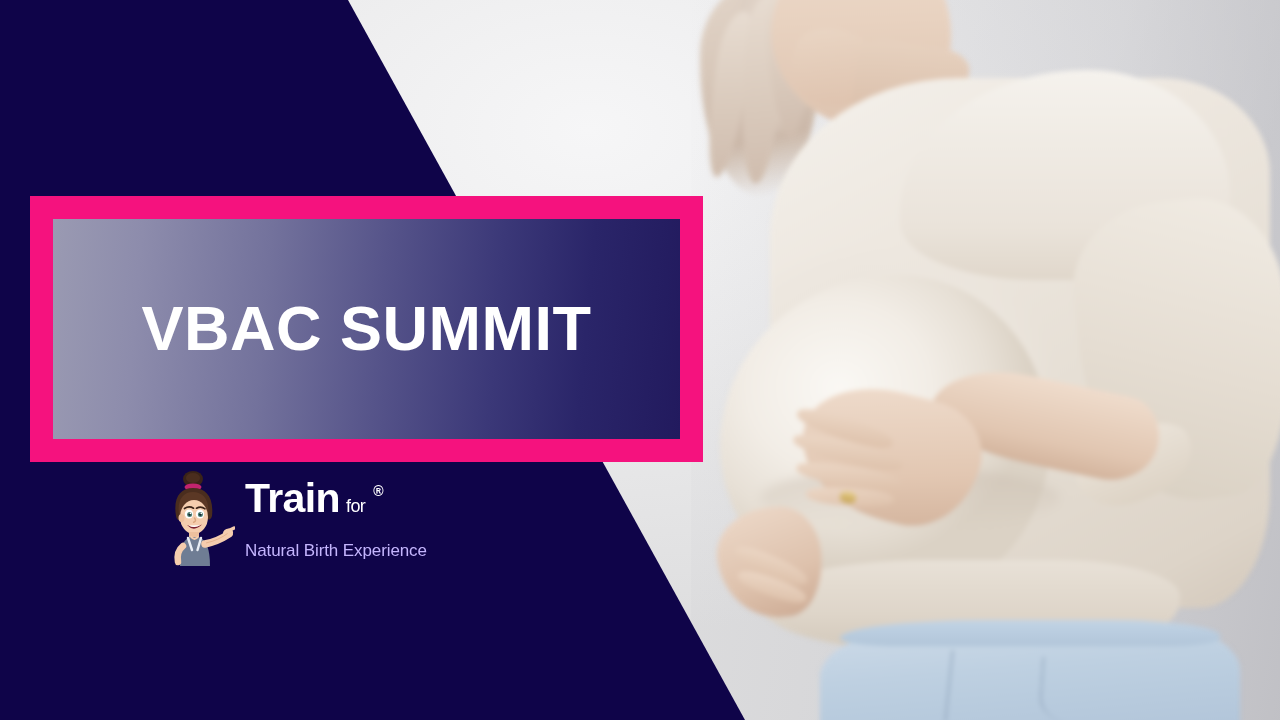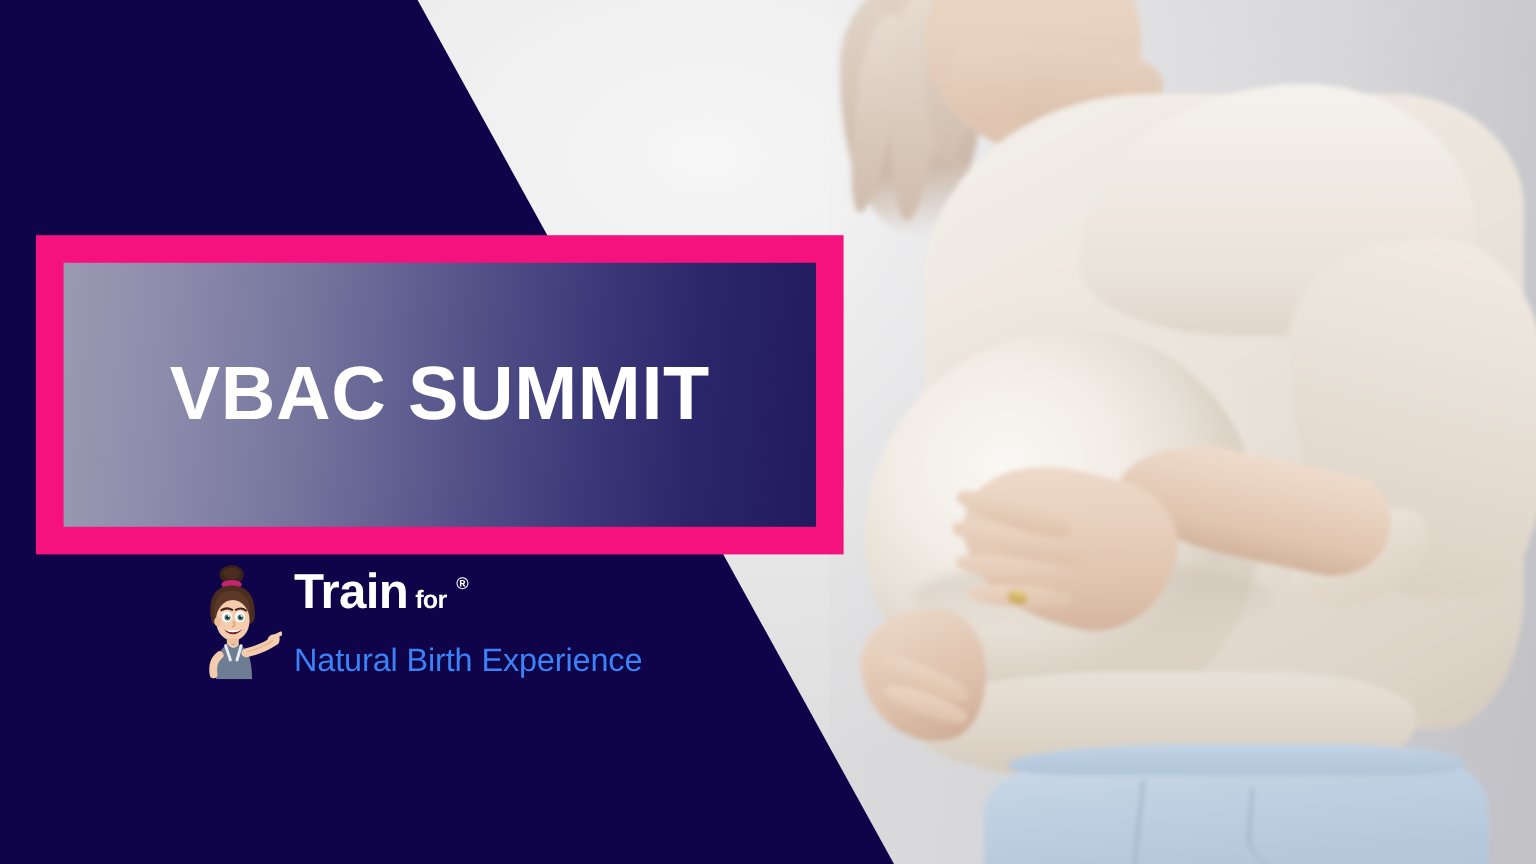--- a/index.html
+++ b/index.html
@@ -289,35 +289,35 @@
     font-family:"Liberation Sans", sans-serif;
     font-weight:bold;
     font-size:41px;
     line-height:1;
     letter-spacing:-.6px;
     white-space:nowrap;
     display:flex;
     align-items:baseline;
   }
   .brand .word-for {
-    font-size:21px;
-    font-weight:bold;
+    font-size:18px;
+    font-weight:normal;
     margin:0 6px;
   }
   .brand .reg {
     font-size:14px;
     font-weight:bold;
     position:relative;
     top:-16px;
     margin-left:2px;
   }
   .tagline {
-    color:#3b82f6;
+    color:#c4b5fd;
     font-family:"Liberation Sans", sans-serif;
-    font-size:27px;
+    font-size:17px;
     line-height:1;
     margin-top:23px;
     letter-spacing:-.1px;
     white-space:nowrap;
   }
 </style>
 </head>
 <body>
 
 <div class="slide">

